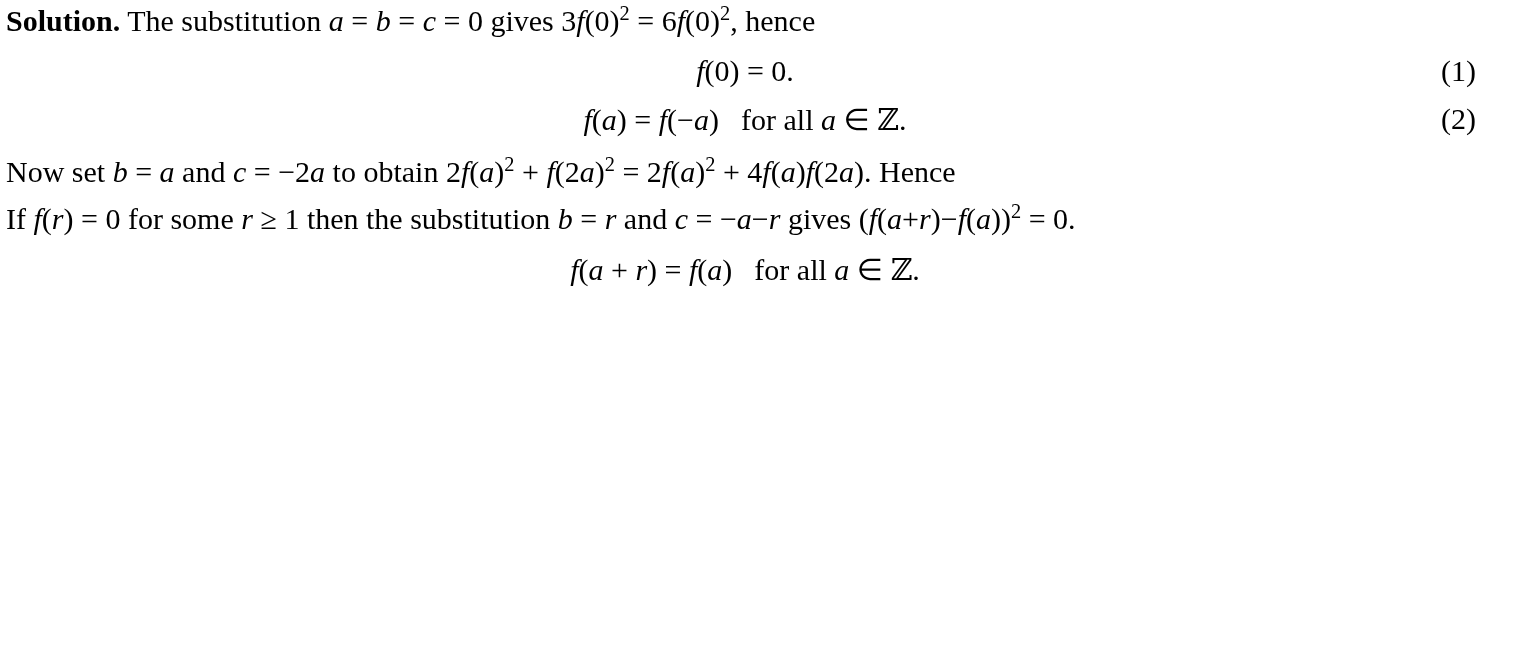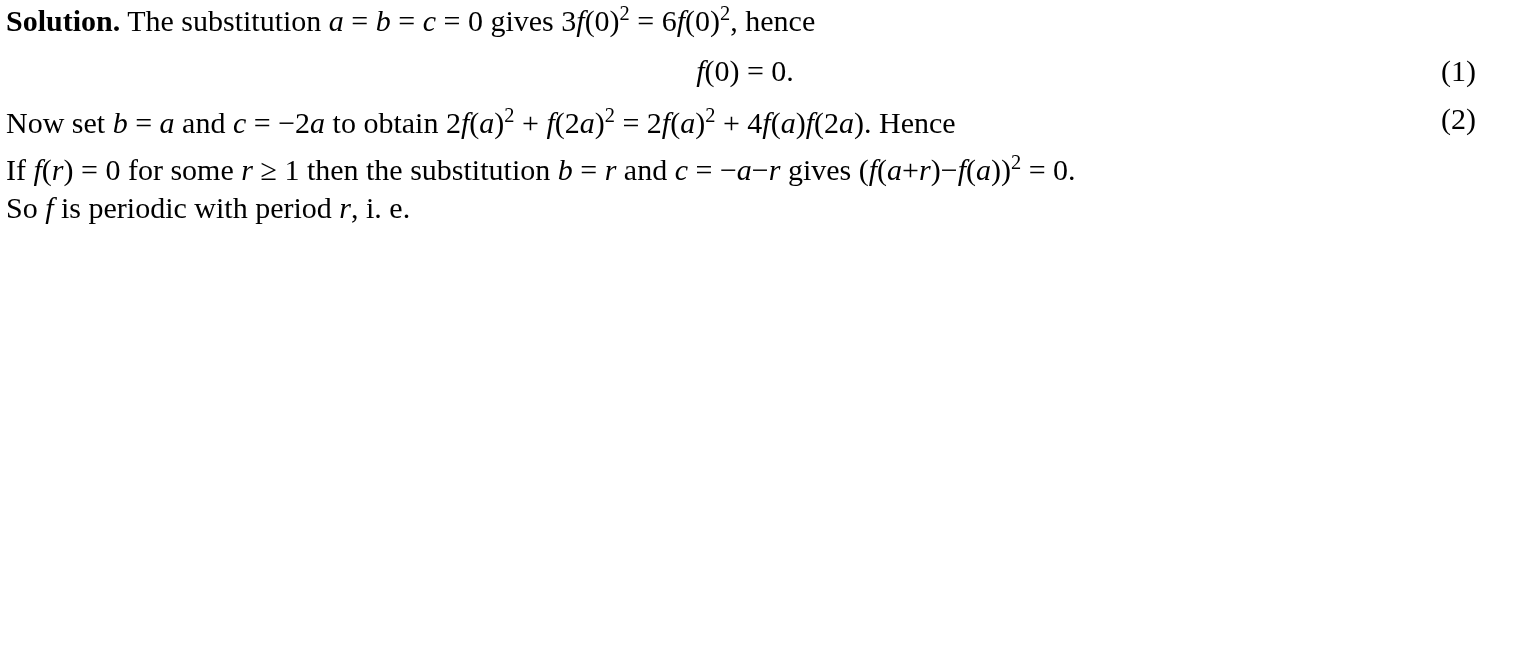--- a/index.html
+++ b/index.html
@@ -73,36 +73,37 @@
     
   </div>
 
   <div class="display">
     <span class="line"><span class="mathit">f</span>(0) = 0.</span>
     <span class="eqno">(1)</span>
   </div>
 
 
   <div class="display">
+    <span class="line"><span class="mathit">f</span>(<span class="mathit">a</span>) = <span class="mathit">f</span>(−<span class="mathit">a</span>)<span class="gap"></span>for all <span class="mathit">a</span> ∈ <span class="bb">ℤ</span>.</span>
     <span class="eqno">(2)</span>
   </div>
 
   <div class="para">
     <span>
       Now set <span class="mathit">b</span> = <span class="mathit">a</span> and <span class="mathit">c</span> = −2<span class="mathit">a</span> to obtain 2<span class="mathit">f</span>(<span class="mathit">a</span>)<span class="sup">2</span> + <span class="mathit">f</span>(2<span class="mathit">a</span>)<span class="sup">2</span> = 2<span class="mathit">f</span>(<span class="mathit">a</span>)<span class="sup">2</span> + 4<span class="mathit">f</span>(<span class="mathit">a</span>)<span class="mathit">f</span>(2<span class="mathit">a</span>). Hence
     </span>
     
   </div>
 
 
   <div class="para">
     <div>
       If <span class="mathit">f</span>(<span class="mathit">r</span>) = 0 for some <span class="mathit">r</span> ≥ 1 then the substitution <span class="mathit">b</span> = <span class="mathit">r</span> and <span class="mathit">c</span> = −<span class="mathit">a</span>−<span class="mathit">r</span> gives (<span class="mathit">f</span>(<span class="mathit">a</span>+<span class="mathit">r</span>)−<span class="mathit">f</span>(<span class="mathit">a</span>))<span class="sup">2</span> = 0.
       
     </div>
-    <div>
-      So <span class="mathit">f</span> is periodic with period <span class="mathit">r</span>, i. e.
-      
-    </div>
   </div>
 
+  <div class="display">
+    <span class="line"><span class="mathit">f</span>(<span class="mathit">a</span> + <span class="mathit">r</span>) = <span class="mathit">f</span>(<span class="mathit">a</span>)<span class="gap"></span>for all <span class="mathit">a</span> ∈ <span class="bb">ℤ</span>.</span>
+    <span class="eqno"></span>
+  </div>
 
 </div>
 
 </body></html>

